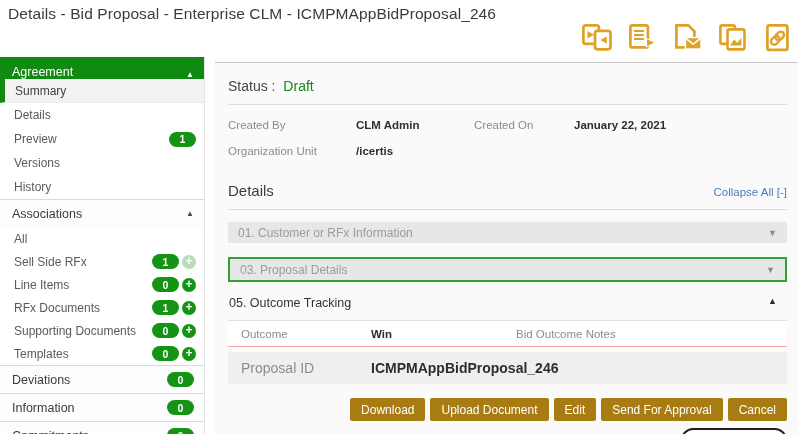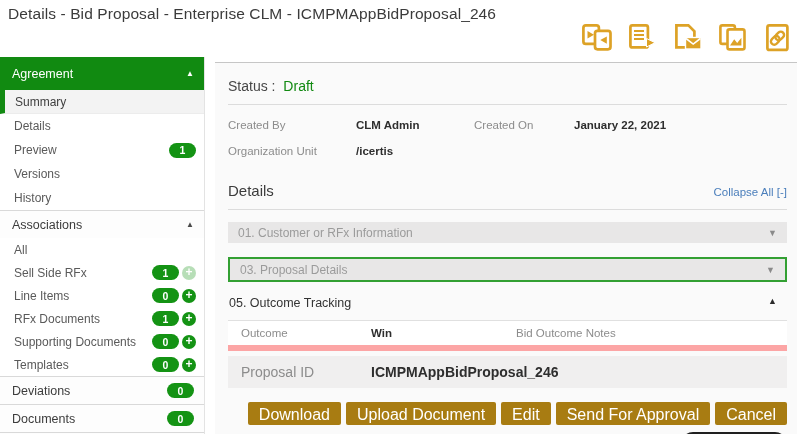--- a/index.html
+++ b/index.html
@@ -8,21 +8,21 @@
   .screen { position:relative; width:800px; height:434px; background:#fff; overflow:hidden; }
 
   
   .page-title { position:absolute; top:5px; left:8px; font-size:15.5px; color:#3b3b3b; letter-spacing:.1px; }
   .toolbar { position:absolute; top:24px; right:7px; display:flex; gap:13px; align-items:center; }
   .toolbar .tbtn { width:32px; height:27px; cursor:pointer; display:flex; align-items:center; justify-content:center; }
 
   
   .sidebar { position:absolute; top:57px; left:0; width:205px; height:377px; border-right:1px solid #e3e3e3; font-size:12px; background:#fff; }
   .side-header { height:28px; display:flex; align-items:center; padding:0 10px 0 12px; color:#3c3c3c; font-size:12.5px; border-top:1px solid #d9d9d9; background:#fdfdfd; cursor:pointer; }
-  .side-header.green { height:33px; background:#118A11; color:#fff; border-top:none; }
+  .side-header.green { height:22px; background:#118A11; color:#fff; border-top:none;align-items:flex-end; }
   .caret { margin-left:auto; font-size:8px; color:#4a4a4a; line-height:1; }
   .side-header.green .caret { color:#fff; }
   .nav-item { height:24px; display:flex; align-items:center; padding:0 8px 0 14px; color:#5a5a5a; cursor:pointer; }
   .nav-item.active { background:#f3f3f3; border-left:5px solid #128A12; padding-left:10px; color:#3f3f3f; border-bottom:1px solid #ececec; }
   .assoc-item { height:23px; display:flex; align-items:center; padding:0 8px 0 14px; color:#5a5a5a; cursor:pointer; }
   .badge { margin-left:auto; min-width:27px; height:15px; border-radius:9px; background:#149314; color:#fff; font-size:10.5px; font-weight:bold; display:flex; align-items:center; justify-content:center; padding:0 5px; }
   .plus { width:14px; height:14px; margin-left:3px; border-radius:50%; background:#149314; color:#fff; font-size:12px; font-weight:bold; line-height:13px; text-align:center; cursor:pointer; }
   .plus.disabled { opacity:.3; cursor:default; }
   .side-header .badge { margin-right:0; }
 
@@ -36,24 +36,24 @@
   .fvalue { color:#2e2e2e; font-weight:bold; }
   .details-head { margin-top:25px; display:flex; align-items:baseline; }
   .details-title { font-size:15px; color:#3c3c3c; }
   .collapse-all { margin-left:auto; font-size:11.5px; color:#4a7ebb; cursor:pointer; text-decoration:none; }
   .acc-wrap { margin-top:12px; }
   .acc-bar { height:21px; display:flex; align-items:center; background:#e8e7e7; color:#9b9b9b; font-size:12px; padding:7px 10px; margin-bottom:14px; cursor:pointer; }
   .acc-bar.selected { border:2px solid #33A033; height:25px; }
   .acc-caret { margin-left:auto; font-size:9px; color:#8a8a8a; }
   .acc-open-head { height:22px; margin-top:3px; display:flex; align-items:flex-start; color:#333; font-size:12.5px; padding:0 10px 0 1px; cursor:pointer; }
   .acc-open-head .acc-caret { color:#2b2b2b; }
-  .outcome-row { margin-top:2px; background:#fff; border-top:1px solid #e0e0e0; border-bottom:6px solid #fca5a5; padding:6px 10px 6px 13px; display:grid; grid-template-columns:130px 145px 1fr; font-size:11.5px; align-items:center; min-height:27px; }
+  .outcome-row { margin-top:2px; background:#fff; border-top:1px solid #e0e0e0; border-bottom:1px solid #fca5a5; padding:6px 10px 6px 13px; display:grid; grid-template-columns:130px 145px 1fr; font-size:11.5px; align-items:center; min-height:27px; }
   .proposal-row { margin-top:5px; background:#f0efef; padding:8px 10px 8px 13px; display:grid; grid-template-columns:130px 1fr; font-size:14px; align-items:center; }
   .btn-row { margin-top:14px; display:flex; justify-content:flex-end; gap:5px; }
-  .gold-btn { background:#A87C12; color:#fff; border:none; font-size:16px; font-family:inherit; padding:4px 11px; border-radius:2px; cursor:pointer; height:23px; }
+  .gold-btn { background:#A87C12; color:#fff; border:none; font-size:12px; font-family:inherit; padding:4px 11px; border-radius:2px; cursor:pointer; height:23px; }
   .more-row { margin-top:7px; display:flex; justify-content:flex-end; }
   .more-btn { background:#fff; border:2px solid #1f1f1f; border-radius:12px; color:#128A12; font-size:12.5px; font-family:inherit; padding:3px 15px; cursor:pointer; }
   .more-btn .mcaret { font-size:10px; margin-left:4px; }
 </style>
 </head>
 <body>
 
 <div class="screen">
 
   <div class="page-title">Details - Bid Proposal - Enterprise CLM - ICMPMAppBidProposal_246</div>
@@ -155,21 +155,21 @@
       <span>Templates</span>
       <span class="badge">0</span>
       <span class="plus">+</span>
     </div>
 
     <div class="side-header">
       <span>Deviations</span>
       <span class="badge">0</span>
     </div>
     <div class="side-header">
-      <span>Documents</span>
+      <span>Information</span>
       <span class="badge">0</span>
     </div>
     <div class="side-header">
       <span>Commitments</span>
       <span class="badge">0</span>
     </div>
   </div>
 
   <div class="main">
 

